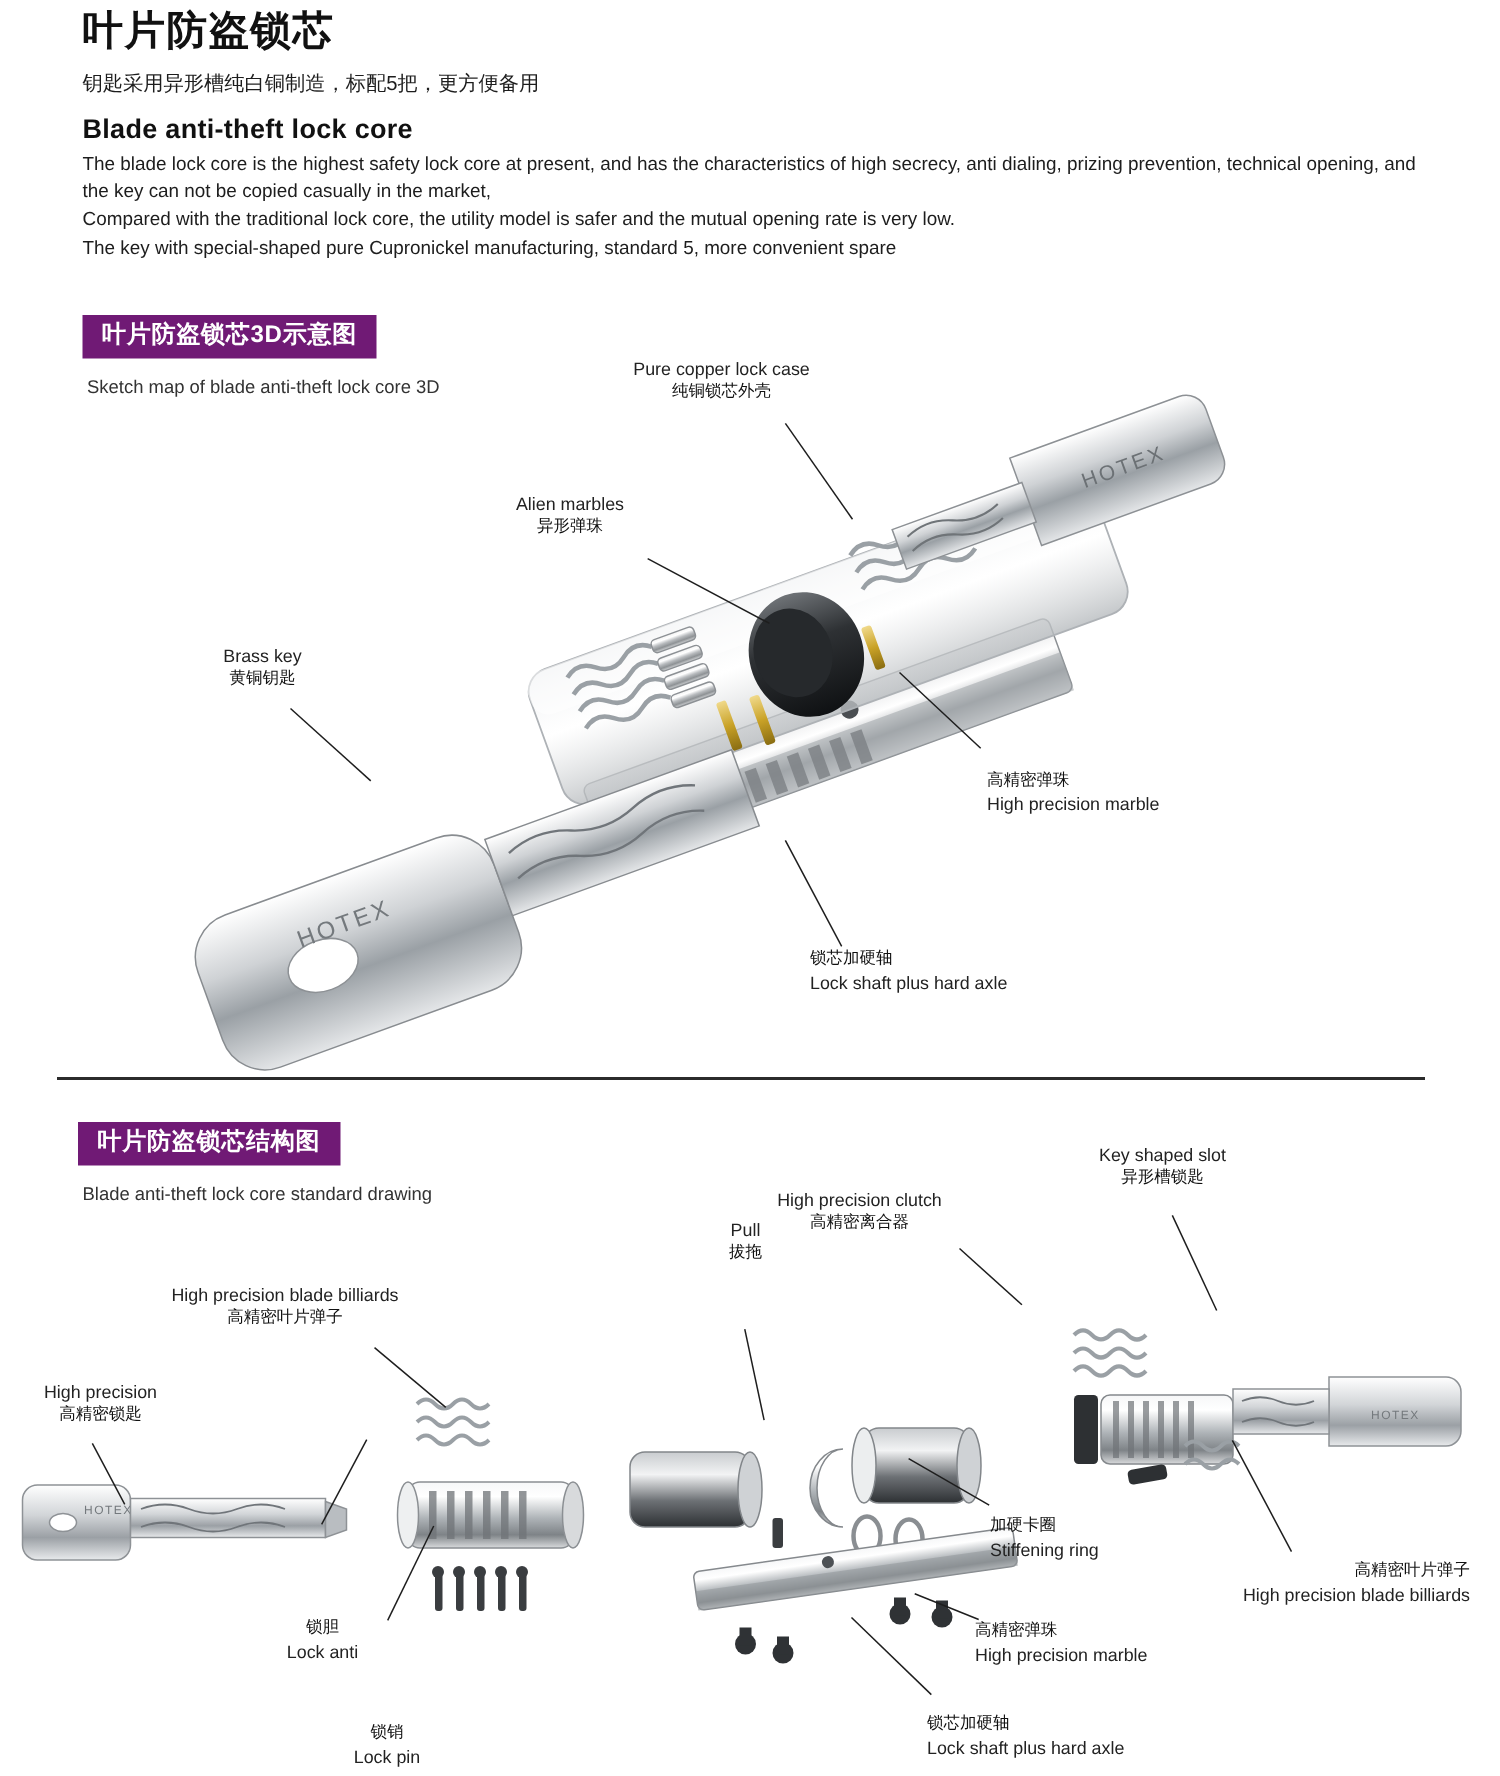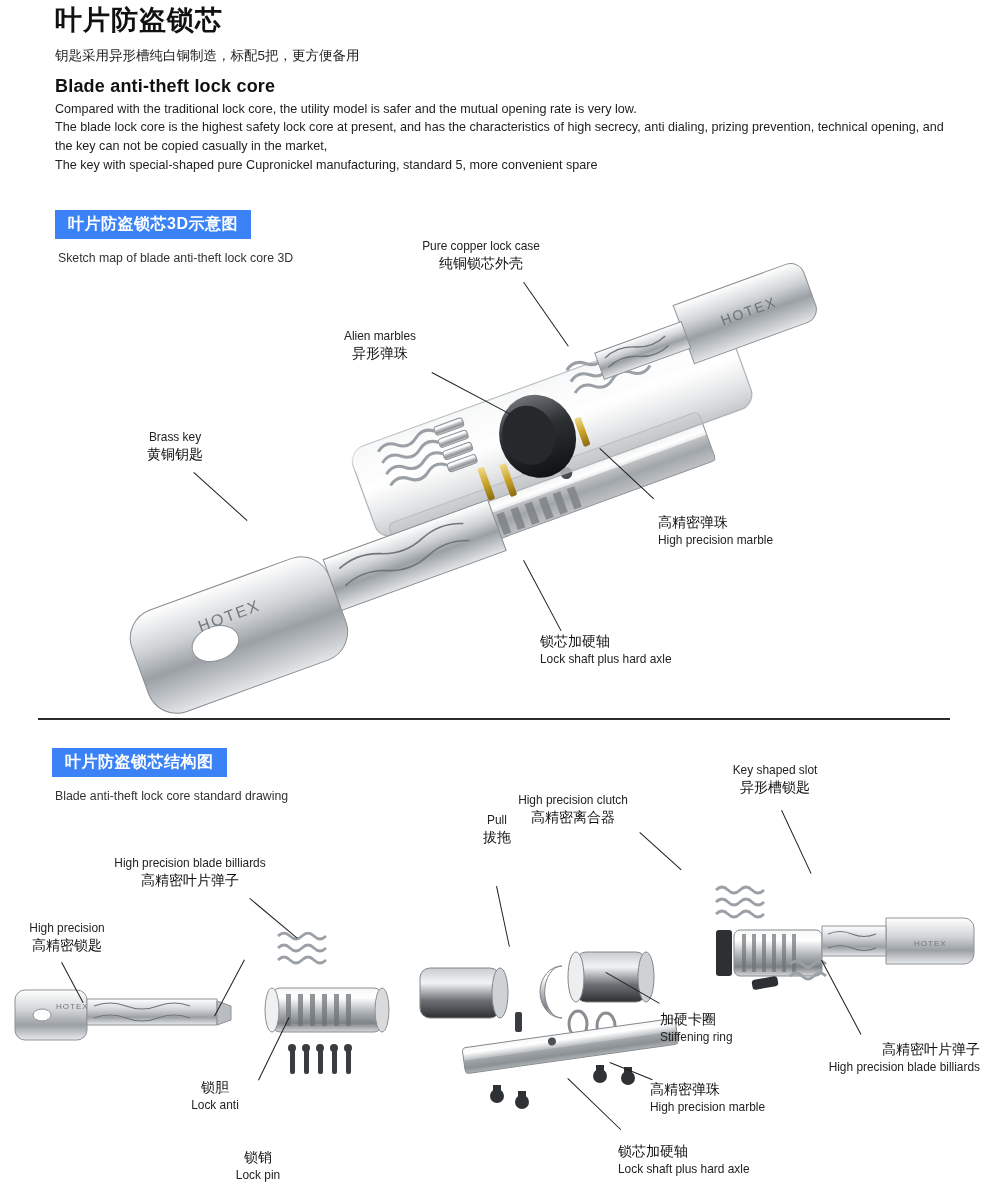--- a/index.html
+++ b/index.html
@@ -27,40 +27,40 @@
     margin:9px 0 3px 0;letter-spacing:.2px;
   }
   .h-p-en{
     font-size:12.6px;line-height:1.5;color:#1d1d1d;margin:0;
   }
 
   
   .sec{position:absolute;}
   .badge{
     display:inline-block;
-    background:#3b82f6;
+    background:#701a75;
     color:#fff;
     font-size:16px;font-weight:bold;
     padding:6px 13px 7px 13px;
     line-height:1;
     letter-spacing:.5px;
   }
   .badge-sub{
     font-size:12.3px;color:#333;margin-top:12px;padding-left:3px;
   }
 
   
   .divider{
     position:absolute;left:38px;top:718px;width:912px;height:2px;
     background:#2b2b2b;
   }
 
   
   .callout{position:absolute;font-size:12.4px;line-height:1.38;color:#1b1b1b;}
-  .callout .cn{font-size:14px;color:#111;}
+  .callout .cn{font-size:11px;color:#111;}
   .callout .en{font-size:11.9px;color:#222;}
   .c-center{text-align:center;}
   .c-right{text-align:right;}
 
   
   .lead{position:absolute;background:#1e1e1e;transform-origin:0 0;height:1px;}
 
   
   .illus{position:absolute;}
 
@@ -68,22 +68,22 @@
 </style>
 </head>
 <body>
 
 <div class="page">
 
   <div class="header">
     <h1 class="h-title-cn">叶片防盗锁芯</h1>
     <p class="h-p-cn">钥匙采用异形槽纯白铜制造，标配5把，更方便备用</p>
     <div class="h-title-en">Blade anti-theft lock core</div>
+    <p class="h-p-en">The blade lock core is the highest safety lock core at present, and has the characteristics of high secrecy, anti dialing, prizing prevention, technical opening, and the key can not be copied casually in the market,</p>
     <p class="h-p-en">Compared with the traditional lock core, the utility model is safer and the mutual opening rate is very low.</p>
-    <p class="h-p-en">The blade lock core is the highest safety lock core at present, and has the characteristics of high secrecy, anti dialing, prizing prevention, technical opening, and the key can not be copied casually in the market,</p>
     <p class="h-p-en">The key with special-shaped pure Cupronickel manufacturing, standard 5, more convenient spare</p>
   </div>
 
   <div class="sec" style="left:55px;top:210px;">
     <span class="badge">叶片防盗锁芯3D示意图</span>
     <div class="badge-sub">Sketch map of blade anti-theft lock core 3D</div>
   </div>
 
   <div class="illus" style="left:120px;top:250px;">
     <svg width="760" height="450" viewBox="0 0 760 450">

